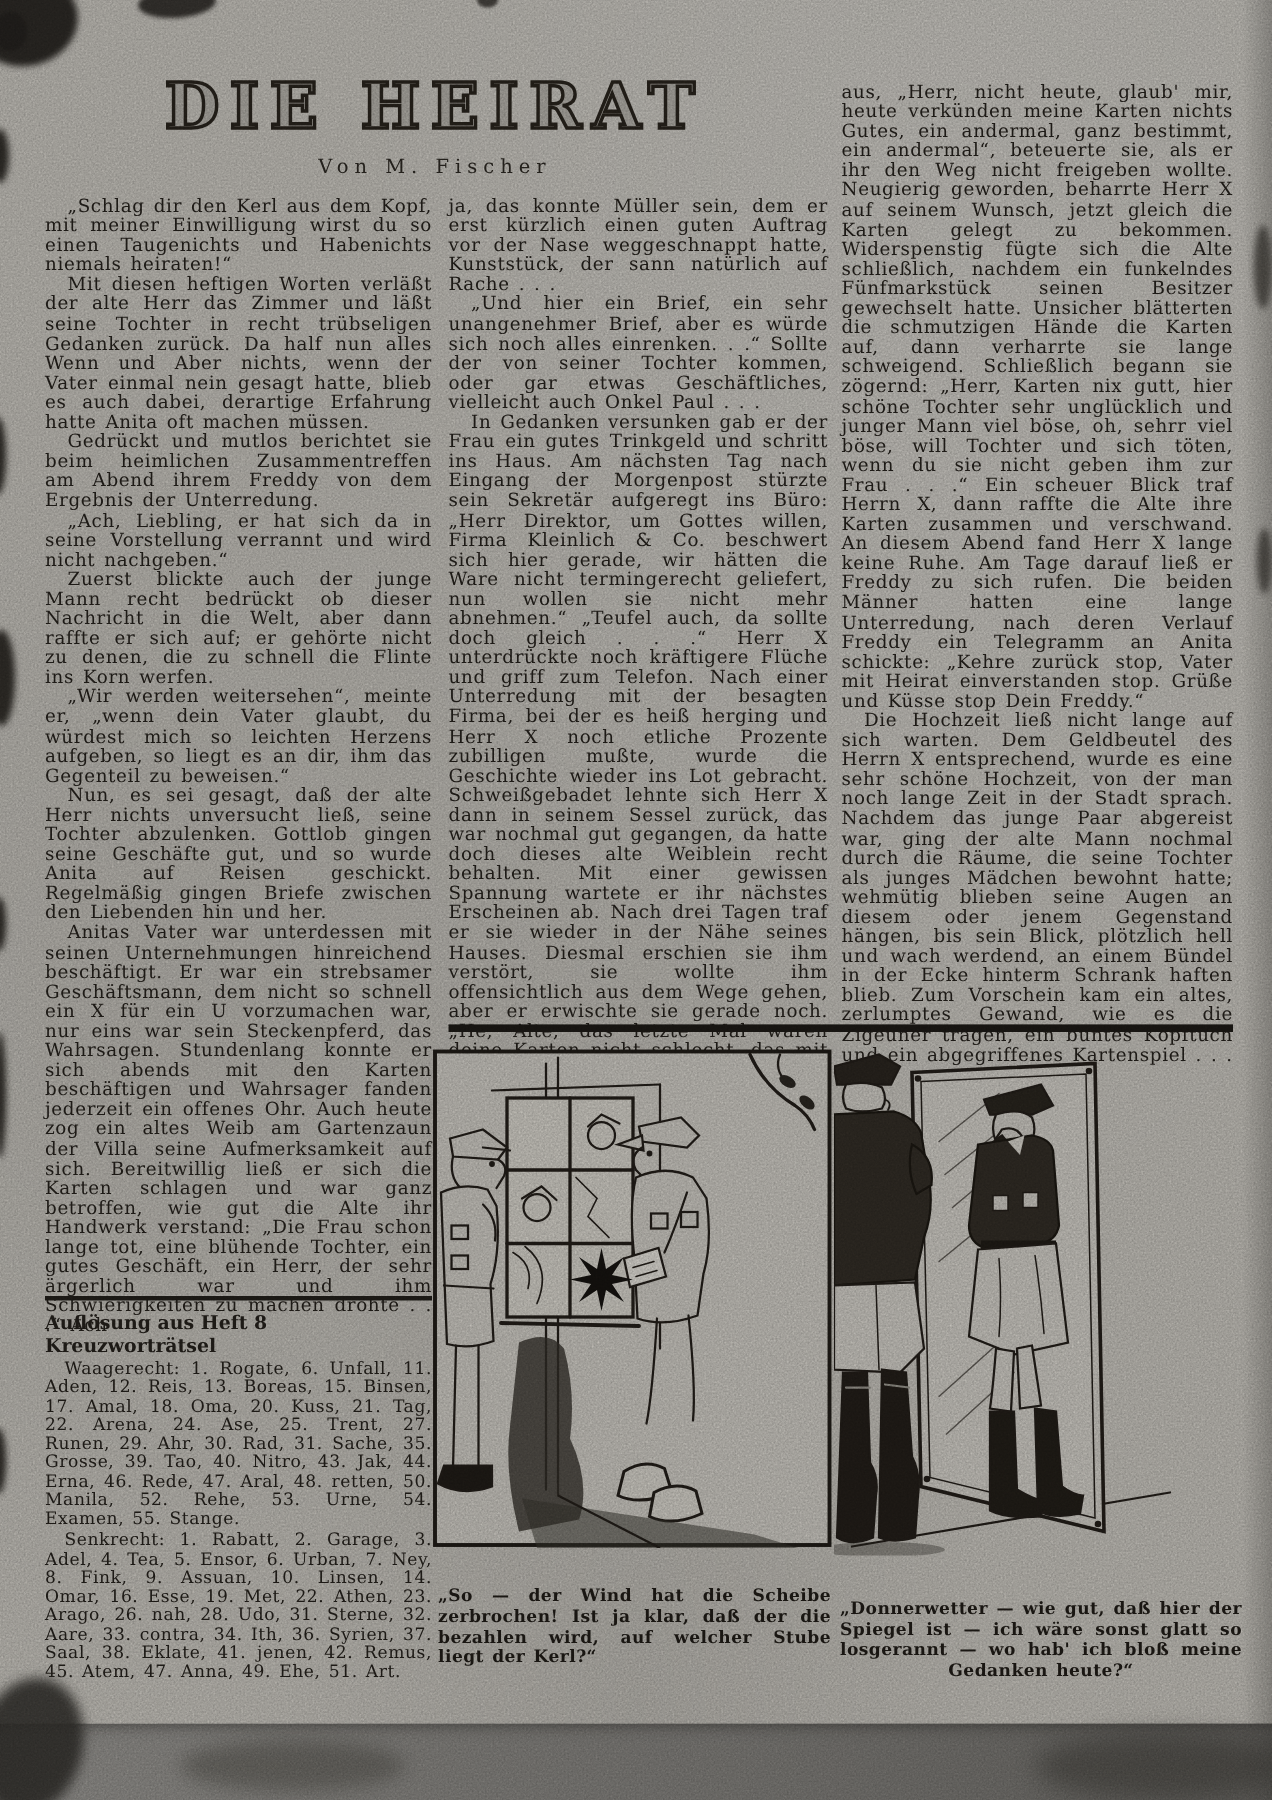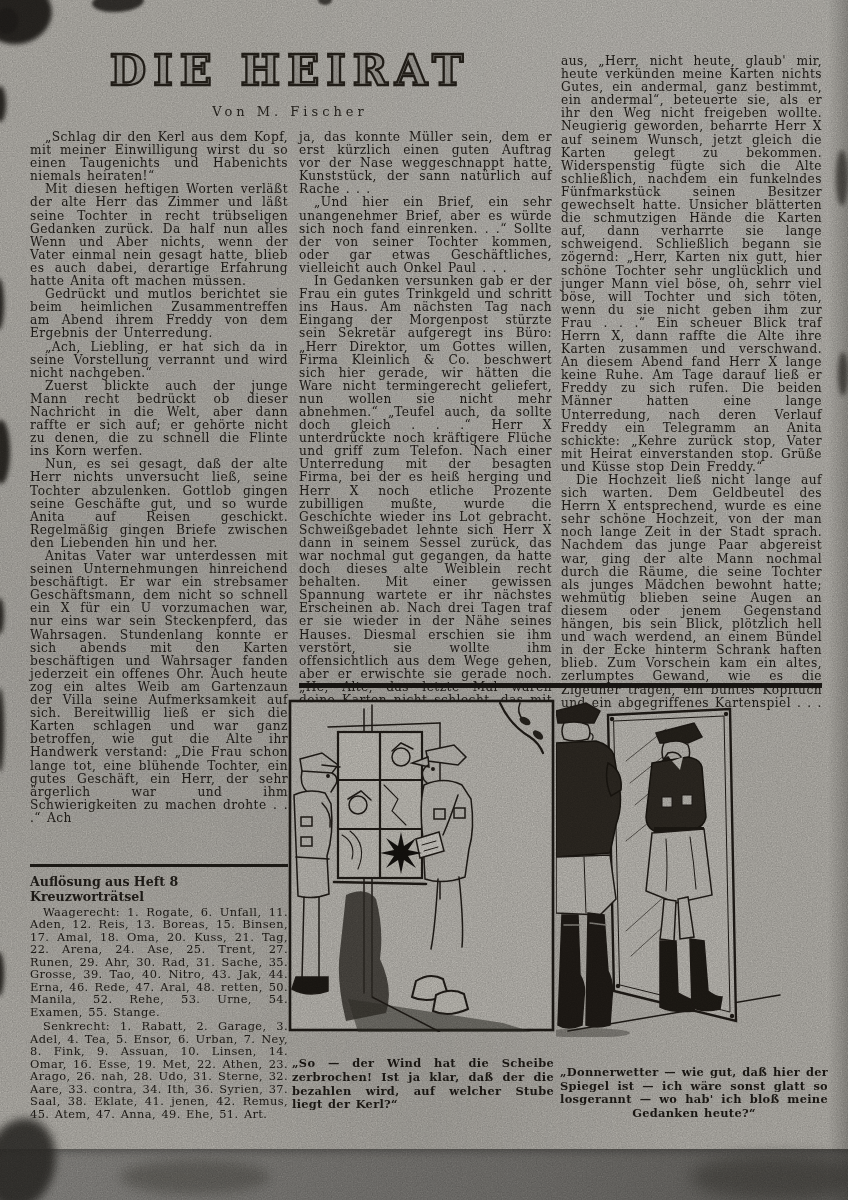--- a/index.html
+++ b/index.html
@@ -62,27 +62,28 @@
     <h1>DIE HEIRAT</h1>
     <div class="byline">Von M. Fischer</div>
   </header>
 
   <div class="col col1">
     <p>„Schlag dir den Kerl aus dem Kopf, mit meiner Einwilligung wirst du so einen Taugenichts und Habenichts niemals heiraten!“</p>
     <p>Mit diesen heftigen Worten verläßt der alte Herr das Zimmer und läßt seine Tochter in recht trübseligen Gedanken zurück. Da half nun alles Wenn und Aber nichts, wenn der Vater einmal nein gesagt hatte, blieb es auch dabei, derartige Erfahrung hatte Anita oft machen müssen.</p>
     <p>Gedrückt und mutlos berichtet sie beim heimlichen Zusammentreffen am Abend ihrem Freddy von dem Ergebnis der Unterredung.</p>
     <p>„Ach, Liebling, er hat sich da in seine Vorstellung verrannt und wird nicht nachgeben.“</p>
     <p>Zuerst blickte auch der junge Mann recht bedrückt ob dieser Nachricht in die Welt, aber dann raffte er sich auf; er gehörte nicht zu denen, die zu schnell die Flinte ins Korn werfen.</p>
+    <p>„Wir werden weitersehen“, meinte er, „wenn dein Vater glaubt, du würdest mich so leichten Herzens aufgeben, so liegt es an dir, ihm das Gegenteil zu beweisen.“</p>
     <p>Nun, es sei gesagt, daß der alte Herr nichts unversucht ließ, seine Tochter abzulenken. Gottlob gingen seine Geschäfte gut, und so wurde Anita auf Reisen geschickt. Regelmäßig gingen Briefe zwischen den Liebenden hin und her.</p>
     <p>Anitas Vater war unterdessen mit seinen Unternehmungen hinreichend beschäftigt. Er war ein strebsamer Geschäftsmann, dem nicht so schnell ein X für ein U vorzumachen war, nur eins war sein Steckenpferd, das Wahrsagen. Stundenlang konnte er sich abends mit den Karten beschäftigen und Wahrsager fanden jederzeit ein offenes Ohr. Auch heute zog ein altes Weib am Gartenzaun der Villa seine Aufmerksamkeit auf sich. Bereitwillig ließ er sich die Karten schlagen und war ganz betroffen, wie gut die Alte ihr Handwerk verstand: „Die Frau schon lange tot, eine blühende Tochter, ein gutes Geschäft, ein Herr, der sehr ärgerlich war und ihm Schwierigkeiten zu machen drohte . . .“  Ach</p>
   </div>
 
   <div class="col col2">
     <p class="noindent">ja, das konnte Müller sein, dem er erst kürzlich einen guten Auftrag vor der Nase weggeschnappt hatte, Kunststück, der sann natürlich auf Rache . . .</p>
-    <p>„Und hier ein Brief, ein sehr unangenehmer Brief, aber es würde sich noch fand einrenken. . .“  Sollte der von seiner Tochter kommen, oder gar etwas Geschäftliches, vielleicht auch Onkel Paul . . .</p>
+    <p>„Und hier ein Brief, ein sehr unangenehmer Brief, aber es würde sich noch alles einrenken. . .“  Sollte der von seiner Tochter kommen, oder gar etwas Geschäftliches, vielleicht auch Onkel Paul . . .</p>
     <p>In Gedanken versunken gab er der Frau ein gutes Trinkgeld und schritt ins Haus. Am nächsten Tag nach Eingang der Morgenpost stürzte sein Sekretär aufgeregt ins Büro: „Herr Direktor, um Gottes willen, Firma Kleinlich &amp; Co. beschwert sich hier gerade, wir hätten die Ware nicht termingerecht geliefert, nun wollen sie nicht mehr abnehmen.“ „Teufel auch, da sollte doch gleich . . .“ Herr X unterdrückte noch kräftigere Flüche und griff zum Telefon. Nach einer Unterredung mit der besagten Firma, bei der es heiß herging und Herr X noch etliche Prozente zubilligen mußte, wurde die Geschichte wieder ins Lot gebracht. Schweißgebadet lehnte sich Herr X dann in seinem Sessel zurück, das war nochmal gut gegangen, da hatte doch dieses alte Weiblein recht behalten. Mit einer gewissen Spannung wartete er ihr nächstes Erscheinen ab. Nach drei Tagen traf er sie wieder in der Nähe seines Hauses. Diesmal erschien sie ihm verstört, sie wollte ihm offensichtlich aus dem Wege gehen, aber er erwischte sie gerade noch. „He, Alte, das letzte Mal waren deine Karten nicht schlecht, das mit dem Brief, das ist eingetroffen. Laß sehen, was sie mir heute sagen!“  Doch ängstlich wich die Alte</p>
   </div>
 
   <div class="col col3">
     <p class="noindent">aus, „Herr, nicht heute, glaub' mir, heute verkünden meine Karten nichts Gutes, ein andermal, ganz bestimmt, ein andermal“, beteuerte sie, als er ihr den Weg nicht freigeben wollte. Neugierig geworden, beharrte Herr X auf seinem Wunsch, jetzt gleich die Karten gelegt zu bekommen. Widerspenstig fügte sich die Alte schließlich, nachdem ein funkelndes Fünfmarkstück seinen Besitzer gewechselt hatte. Unsicher blätterten die schmutzigen Hände die Karten auf, dann verharrte sie lange schweigend. Schließlich begann sie zögernd: „Herr, Karten nix gutt, hier schöne Tochter sehr unglücklich und junger Mann viel böse, oh, sehrr viel böse, will Tochter und sich töten, wenn du sie nicht geben ihm zur Frau . . .“ Ein scheuer Blick traf Herrn X, dann raffte die Alte ihre Karten zusammen und verschwand. An diesem Abend fand Herr X lange keine Ruhe. Am Tage darauf ließ er Freddy zu sich rufen. Die beiden Männer hatten eine lange Unterredung, nach deren Verlauf Freddy ein Telegramm an Anita schickte: „Kehre zurück stop, Vater mit Heirat einverstanden stop. Grüße und Küsse stop Dein Freddy.“</p>
     <p>Die Hochzeit ließ nicht lange auf sich warten. Dem Geldbeutel des Herrn X entsprechend, wurde es eine sehr schöne Hochzeit, von der man noch lange Zeit in der Stadt sprach. Nachdem das junge Paar abgereist war, ging der alte Mann nochmal durch die Räume, die seine Tochter als junges Mädchen bewohnt hatte; wehmütig blieben seine Augen an diesem oder jenem Gegenstand hängen, bis sein Blick, plötzlich hell und wach werdend, an einem Bündel in der Ecke hinterm Schrank haften blieb. Zum Vorschein kam ein altes, zerlumptes Gewand, wie es die Zigeuner tragen, ein buntes Kopftuch und ein abgegriffenes Kartenspiel . . .</p>
   </div>
 
   <section class="puzzle">
     <div class="puzzle-rule"></div>

